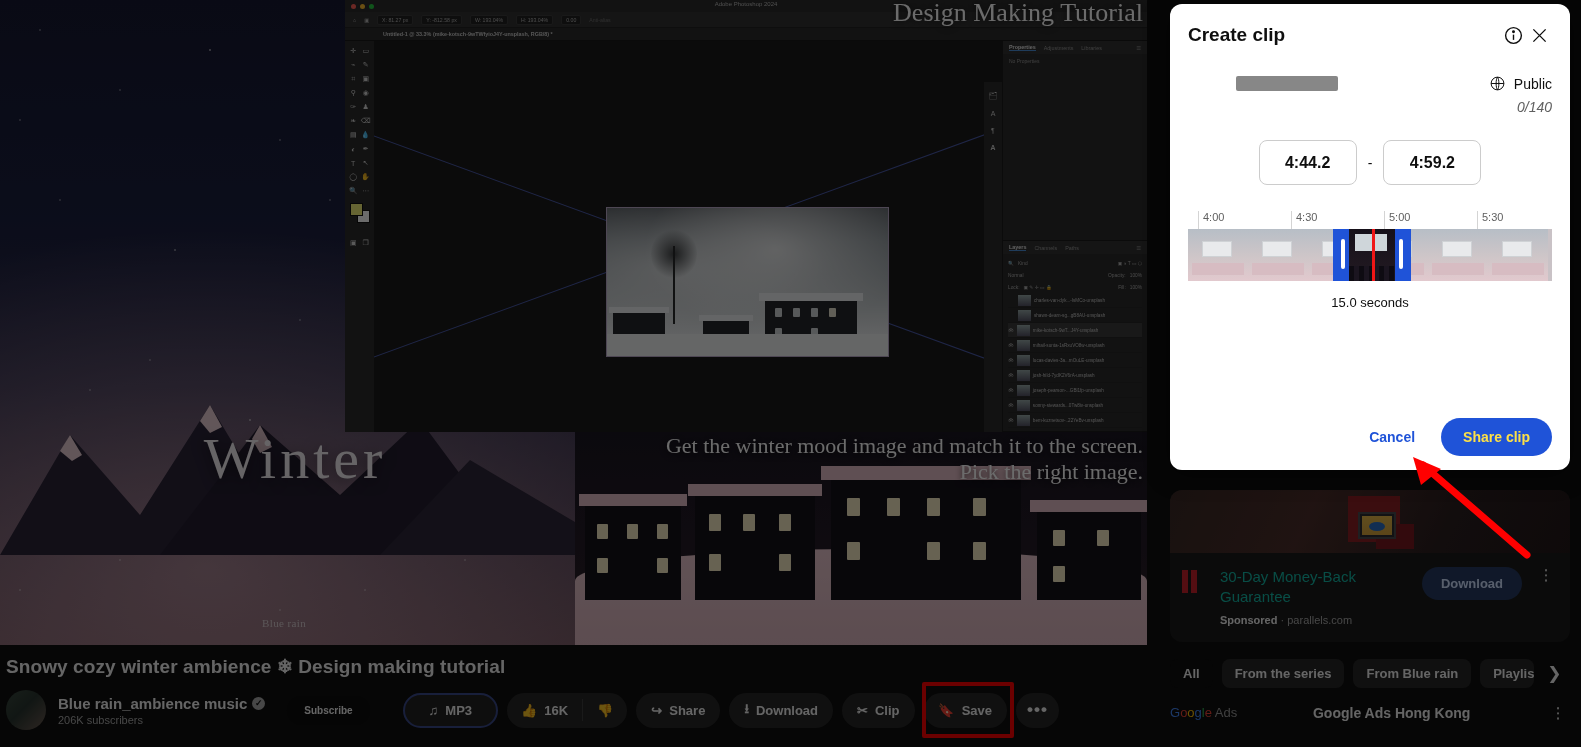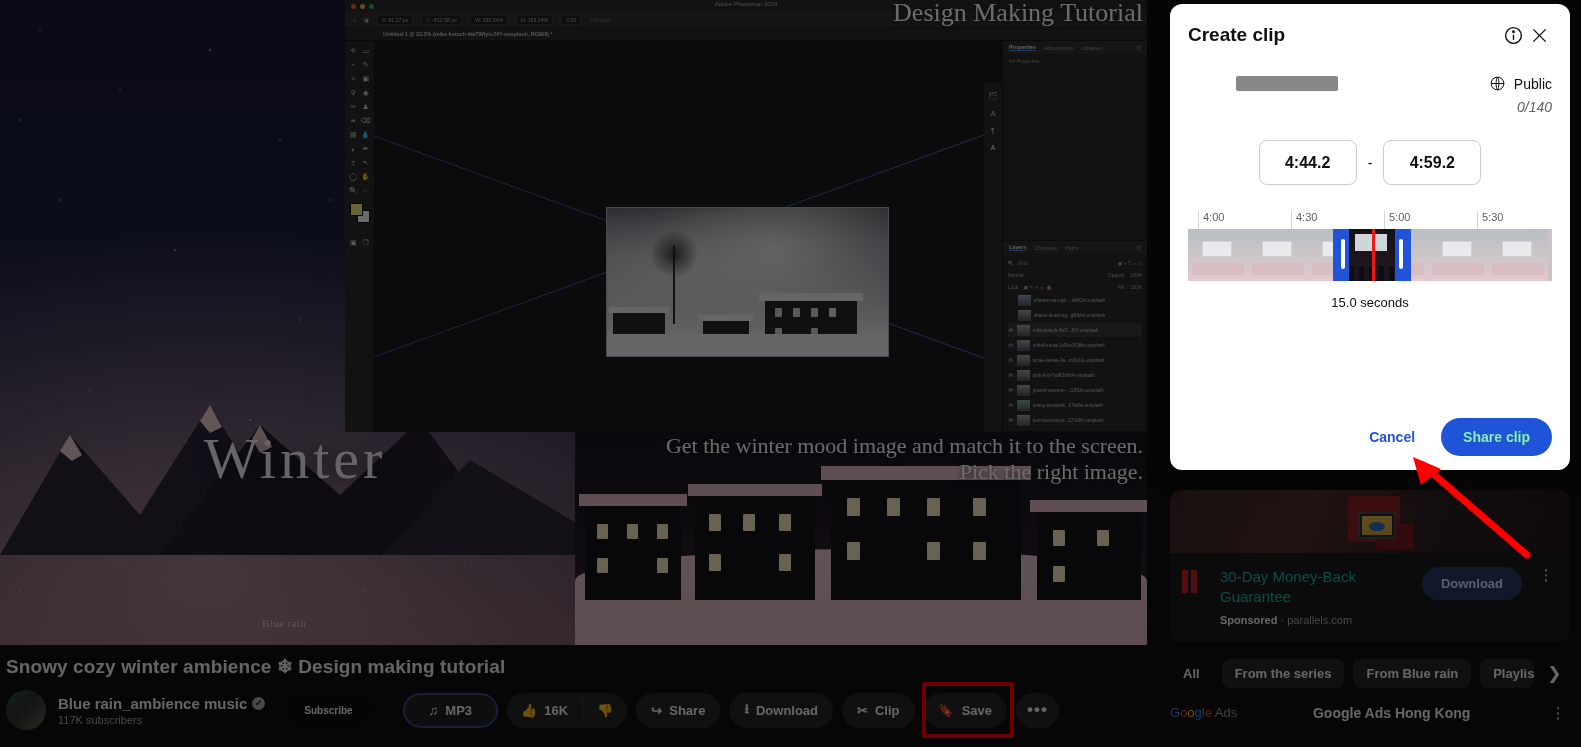--- a/index.html
+++ b/index.html
@@ -237,21 +237,21 @@
     background:linear-gradient(#151019,#241b23); }
   .sel-inner .pv { position:absolute; left:6px; top:8px; width:32px; height:17px; background:#cfd6da; }
   .sel-inner .town { position:absolute; left:0; right:0; bottom:0; height:18px;
     background:repeating-linear-gradient(90deg,#0e0b12 0 5px,#1b1520 5px 10px); }
   .playhead { position:absolute; left:50%; top:0; bottom:0; width:3px; background:#f01616; }
   .handle { position:absolute; top:18px; width:4px; height:30px; background:#fff; border-radius:2px; }
   .dur { text-align:center; font-size:13px; color:#0f0f0f; margin-top:14px; }
   .modal-foot { position:absolute; right:18px; bottom:14px; display:flex; align-items:center; gap:10px; }
   .btn-cancel { background:transparent; border:none; color:#1f53d8; font-size:14px;
     font-weight:bold; padding:10px 16px; cursor:pointer; font-family:"Liberation Sans",sans-serif; }
-  .btn-share { background:#1f53d8; border:none; color:#86efac; font-size:14px; font-weight:bold;
+  .btn-share { background:#1f53d8; border:none; color:#fde047; font-size:14px; font-weight:bold;
     border-radius:19px; padding:11px 22px; cursor:pointer; font-family:"Liberation Sans",sans-serif; }
 
   .arrow-svg { position:absolute; left:1395px; top:455px; z-index:40; pointer-events:none; }
 </style>
 </head>
 <body>
 
 <div id="root">
 
   <div class="page-dim">
@@ -496,21 +496,21 @@
 
     <div class="meta">
       <div class="vid-title">Snowy cozy winter ambience ❄ Design making tutorial</div>
       <div class="row2">
         <div class="avatar"></div>
         <div>
           <div class="ch-name">
             <span>Blue rain_ambience music</span>
             <span class="verified">✓</span>
           </div>
-          <div class="ch-subs">117K subscribers</div>
+          <div class="ch-subs">206K subscribers</div>
         </div>
         <button class="subscribe">Subscribe</button>
 
         <div class="actions">
           <div class="pill mp3">
             <span>♫</span>
             <span>MP3</span>
           </div>
           <div class="likegroup">
             <div class="seg">

